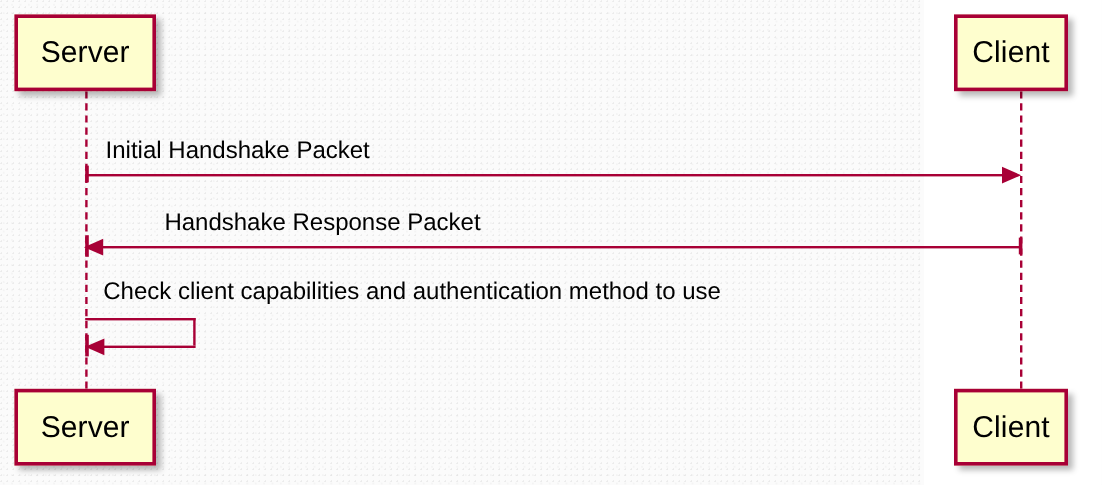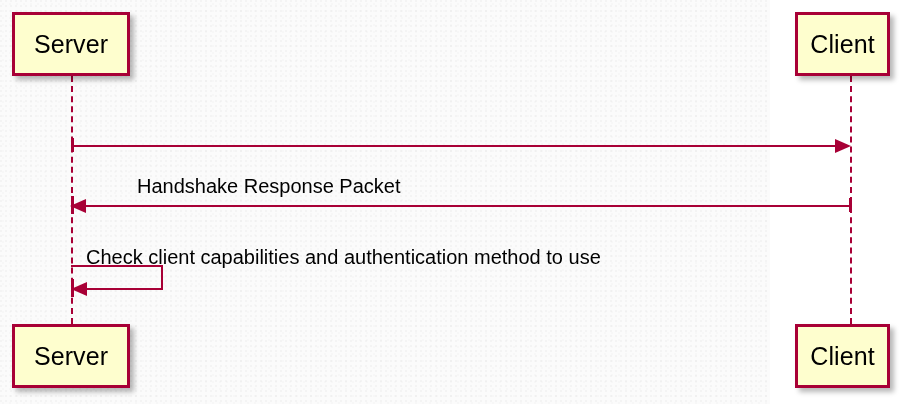--- a/index.html
+++ b/index.html
@@ -108,31 +108,32 @@
   <div class="lifeline" style="left:850px; top:76px; height:248px;"></div>
 
   <div class="participant" style="left:12px; top:12px; width:118px; height:64px;">
     <span>Server</span>
   </div>
 
   <div class="participant" style="left:795px; top:12px; width:95px; height:64px;">
     <span>Client</span>
   </div>
 
+  <div class="msg-label" style="left:88px; top:116px;">Initial Handshake Packet</div>
   <div class="msg-stub" style="left:71px; top:138px; height:14px;"></div>
   <div class="msg-line" style="left:71px; top:145px; width:765px;"></div>
   <div class="arrow-head arrow-right" style="left:835px; top:139px;"></div>
 
   <div class="msg-label" style="left:109px; top:176px;margin-left:28px;">Handshake Response Packet</div>
   <div class="msg-stub" style="left:849px; top:198px; height:14px;"></div>
   <div class="msg-line" style="left:85px; top:205px; width:765px;"></div>
   <div class="arrow-head arrow-left" style="left:70px; top:199px;"></div>
   <div class="msg-stub" style="left:71px; top:196px; height:18px;"></div>
 
-  <div class="msg-label" style="left:86px; top:247px;">Check client capabilities and authentication method to use</div>
+  <div class="msg-label" style="left:86px; top:233px;">Check client capabilities and authentication method to use</div>
   <div class="loop-top" style="left:71px; top:265px; width:92px;"></div>
   <div class="loop-right" style="left:161px; top:265px; height:23px;"></div>
   <div class="loop-bottom" style="left:86px; top:288px; width:77px;"></div>
   <div class="arrow-head arrow-left" style="left:71px; top:282px;"></div>
   <div class="msg-stub" style="left:71px; top:279px; height:18px;"></div>
 
   <div class="participant" style="left:12px; top:324px; width:118px; height:64px;">
     <span>Server</span>
   </div>
 

